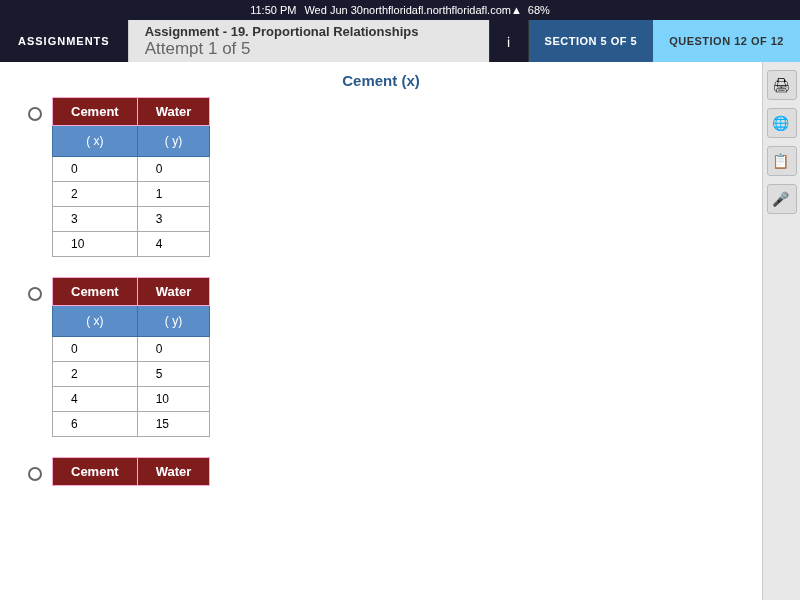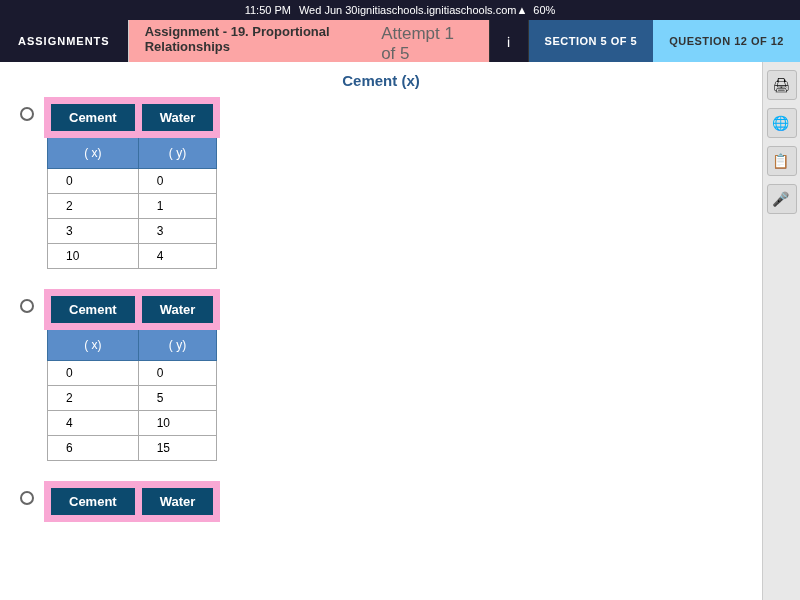--- a/index.html
+++ b/index.html
@@ -39,25 +39,25 @@
       font-weight: bold;
       letter-spacing: 1px;
       padding: 0 18px;
       display: flex;
       align-items: center;
       cursor: pointer;
       text-transform: uppercase;
     }
 
     .nav-assignment {
-      background: #fca5a5;
+      background: #e5e5e5;
       color: #333;
       padding: 4px 16px;
       display: flex;
-      flex-direction: row;
+      flex-direction: column;
       justify-content: center;
       flex: 1;
       border-left: 1px solid #ccc;
     }
     .assignment-title { font-size: 13px; }
     .assignment-title span { font-weight: bold; color: #333; }
     .assignment-subtitle { font-size: 17px; color: #666; }
 
     .nav-info-btn {
       background: #1a1a2e;
@@ -100,21 +100,21 @@
     .content-area {
       background: white;
       height: calc(600px - 62px);
       overflow-y: auto;
       position: relative;
       display: flex;
     }
 
     .main-content {
       flex: 1;
-      padding: 10px 20px;
+      padding: 10px 28px;
     }
 
     .page-title {
       text-align: center;
       font-size: 15px;
       font-weight: bold;
       color: #2a5a8c;
       margin-bottom: 8px;
     }
 
@@ -142,26 +142,26 @@
       flex-shrink: 0;
       cursor: pointer;
     }
 
     
     .ratio-table {
       border-collapse: collapse;
       font-size: 12px;
     }
     .ratio-table th {
-      background: #0c4a6e;
+      background: #7f1d1d;
       color: white;
       font-weight: bold;
       text-align: center;
       padding: 6px 18px;
-      border: 7px solid #f9a8d4;
+      border: 1px solid #f9a8d4;
       font-size: 13px;
     }
     .ratio-table .subheader td {
       background: #5b8dc9;
       color: white;
       text-align: center;
       padding: 8px 18px;
       border: 1px solid #3a6fa0;
       font-size: 12px;
     }
@@ -199,24 +199,24 @@
     }
   </style>
 </head>
 <body>
 
 <div class="status-bar">
   <div class="status-left">
     <span>11:50 PM</span>
     <span>Wed Jun 30</span>
   </div>
-  <div style="font-size:11px;">ignitiaschools.ignitiaschools.com</div>
+  <div style="font-size:11px;">northfloridafl.northfloridafl.com</div>
   <div class="status-right">
     <span>▲</span>
-    <span>60%</span>
+    <span>68%</span>
   </div>
 </div>
 
 <div class="nav-bar">
   <div class="nav-btn">ASSIGNMENTS</div>
   <div class="nav-assignment">
     <div class="assignment-title">
       <span>Assignment</span><span> - 19. Proportional Relationships</span>
     </div>
     <div class="assignment-subtitle">Attempt 1 of 5</div>

